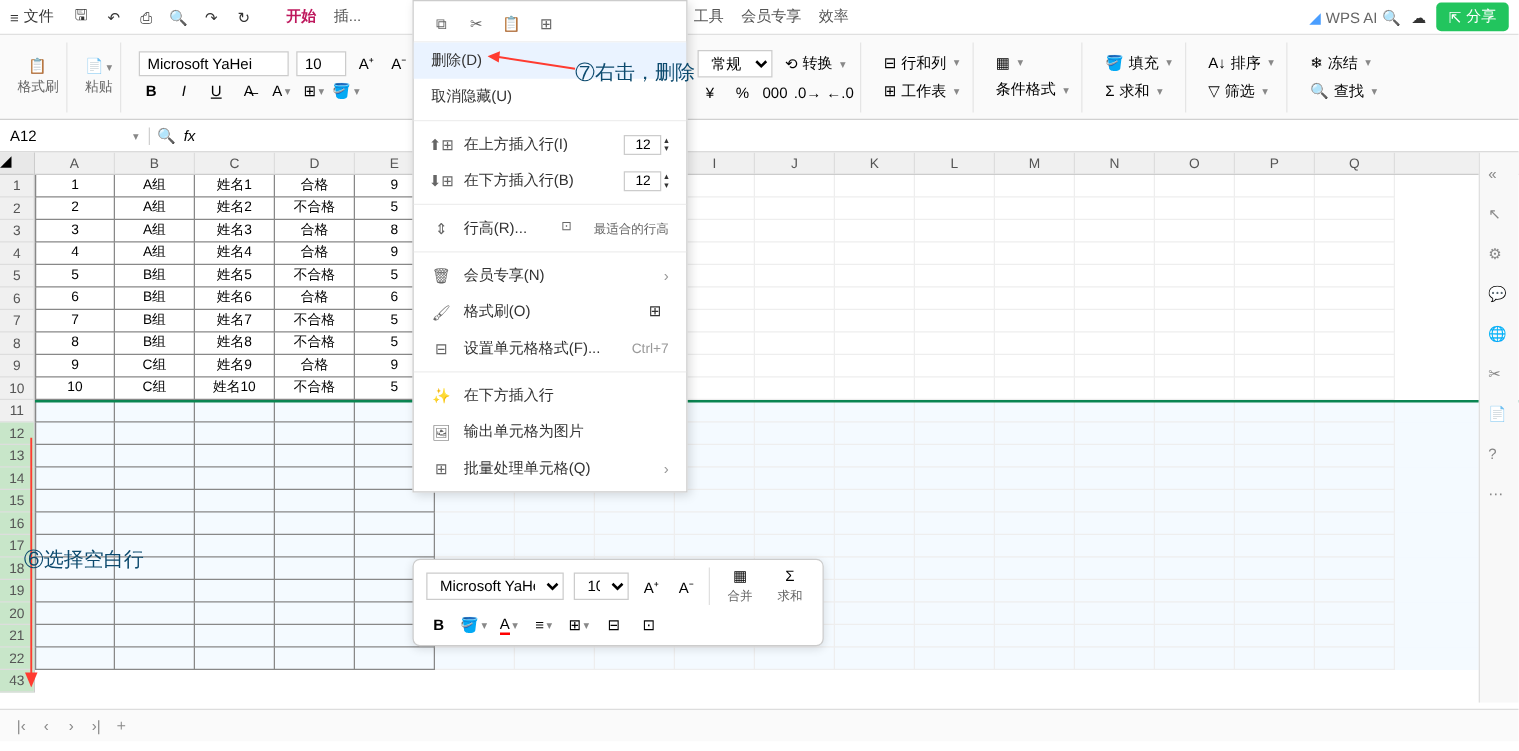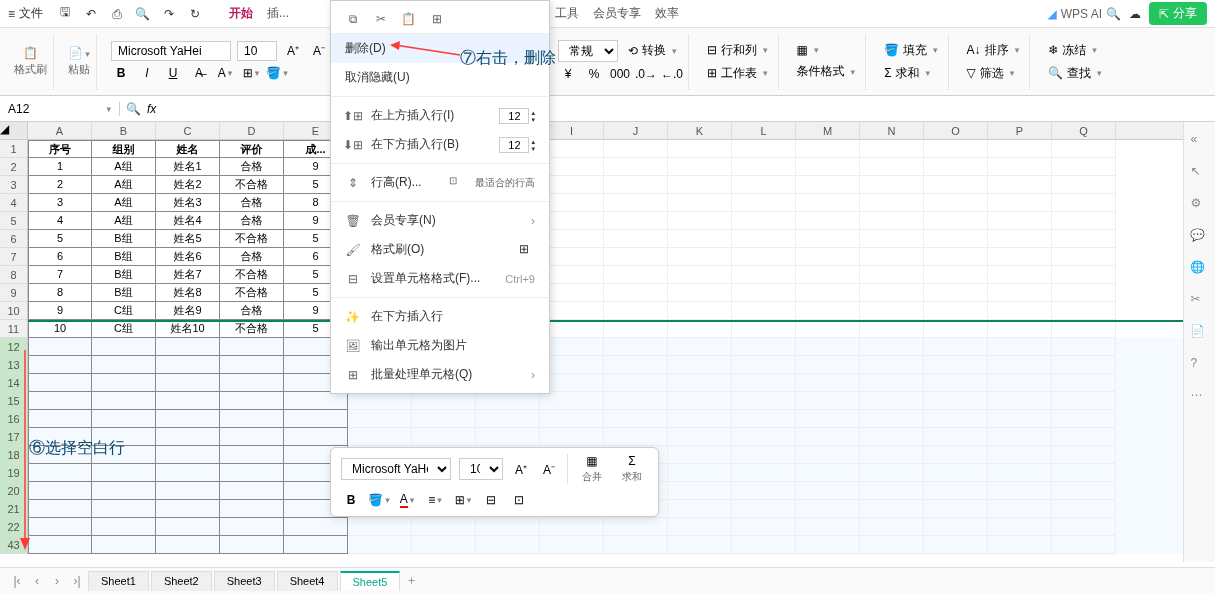--- a/index.html
+++ b/index.html
@@ -255,39 +255,20 @@
         <div class="col-header">J</div>
         <div class="col-header">K</div>
         <div class="col-header">L</div>
         <div class="col-header">M</div>
         <div class="col-header">N</div>
         <div class="col-header">O</div>
         <div class="col-header">P</div>
         <div class="col-header">Q</div>
       </div>
     <div class="cells" id="cells">
-        <div class="row hdr">
-          <div class="cell header">序号</div>
-          <div class="cell header">组别</div>
-          <div class="cell header">姓名</div>
-          <div class="cell header">评价</div>
-          <div class="cell header">成...</div>
-          <div class="cell" style="border-top: none; border-right: 1px solid rgb(238, 238, 238); border-bottom: 1px solid rgb(238, 238, 238); border-left: none; border-image: initial;"></div>
-          <div class="cell" style="border-top: none; border-right: 1px solid rgb(238, 238, 238); border-bottom: 1px solid rgb(238, 238, 238); border-left: none; border-image: initial;"></div>
-          <div class="cell" style="border-top: none; border-right: 1px solid rgb(238, 238, 238); border-bottom: 1px solid rgb(238, 238, 238); border-left: none; border-image: initial;"></div>
-          <div class="cell" style="border-top: none; border-right: 1px solid rgb(238, 238, 238); border-bottom: 1px solid rgb(238, 238, 238); border-left: none; border-image: initial;"></div>
-          <div class="cell" style="border-top: none; border-right: 1px solid rgb(238, 238, 238); border-bottom: 1px solid rgb(238, 238, 238); border-left: none; border-image: initial;"></div>
-          <div class="cell" style="border-top: none; border-right: 1px solid rgb(238, 238, 238); border-bottom: 1px solid rgb(238, 238, 238); border-left: none; border-image: initial;"></div>
-          <div class="cell" style="border-top: none; border-right: 1px solid rgb(238, 238, 238); border-bottom: 1px solid rgb(238, 238, 238); border-left: none; border-image: initial;"></div>
-          <div class="cell" style="border-top: none; border-right: 1px solid rgb(238, 238, 238); border-bottom: 1px solid rgb(238, 238, 238); border-left: none; border-image: initial;"></div>
-          <div class="cell" style="border-top: none; border-right: 1px solid rgb(238, 238, 238); border-bottom: 1px solid rgb(238, 238, 238); border-left: none; border-image: initial;"></div>
-          <div class="cell" style="border-top: none; border-right: 1px solid rgb(238, 238, 238); border-bottom: 1px solid rgb(238, 238, 238); border-left: none; border-image: initial;"></div>
-          <div class="cell" style="border-top: none; border-right: 1px solid rgb(238, 238, 238); border-bottom: 1px solid rgb(238, 238, 238); border-left: none; border-image: initial;"></div>
-          <div class="cell" style="border-top: none; border-right: 1px solid rgb(238, 238, 238); border-bottom: 1px solid rgb(238, 238, 238); border-left: none; border-image: initial;"></div>
-        </div>
         <div class="row data">
           <div class="cell">1</div>
           <div class="cell">A组</div>
           <div class="cell">姓名1</div>
           <div class="cell">合格</div>
           <div class="cell">9</div>
           <div class="cell" style="border-top: none; border-right: 1px solid rgb(238, 238, 238); border-bottom: 1px solid rgb(238, 238, 238); border-left: none; border-image: initial;"></div>
           <div class="cell" style="border-top: none; border-right: 1px solid rgb(238, 238, 238); border-bottom: 1px solid rgb(238, 238, 238); border-left: none; border-image: initial;"></div>
           <div class="cell" style="border-top: none; border-right: 1px solid rgb(238, 238, 238); border-bottom: 1px solid rgb(238, 238, 238); border-left: none; border-image: initial;"></div>
           <div class="cell" style="border-top: none; border-right: 1px solid rgb(238, 238, 238); border-bottom: 1px solid rgb(238, 238, 238); border-left: none; border-image: initial;"></div>
@@ -754,21 +735,21 @@
     <span class="cm-arrow">›</span>
   </div>
   <div class="cm-item">
     <span class="cm-icon">🖌</span>
     <span>格式刷(O)</span>
     <span class="cm-right-icon">⊞</span>
   </div>
   <div class="cm-item">
     <span class="cm-icon">⊟</span>
     <span>设置单元格格式(F)...</span>
-    <span class="cm-kbd">Ctrl+9</span>
+    <span class="cm-kbd">Ctrl+7</span>
   </div>
   <div class="cm-sep"></div>
   <div class="cm-item">
     <span class="cm-icon">✨</span>
     <span>在下方插入行</span>
   </div>
   <div class="cm-item">
     <span class="cm-icon">🖼</span>
     <span>输出单元格为图片</span>
   </div>
@@ -821,32 +802,25 @@
   <span class="sidebar-icon">📄</span>
   <span class="sidebar-icon">?</span>
   <span class="sidebar-icon">⋯</span>
 </div>
 
 <div class="sheet-tabs">
   <span class="nav-btn">|‹</span>
   <span class="nav-btn">‹</span>
   <span class="nav-btn">›</span>
   <span class="nav-btn">›|</span>
-  <div id="sheet-tabs-list" style="display:flex;gap:2px">
-      <div class="sheet-tab">Sheet1</div>
-      <div class="sheet-tab">Sheet2</div>
-      <div class="sheet-tab">Sheet3</div>
-      <div class="sheet-tab">Sheet4</div>
-      <div class="sheet-tab active">Sheet5</div>
-    </div>
   <span class="nav-btn">＋</span>
 </div>
 
 <div class="annotation" style="left:460px;top:48px">⑦右击，删除</div>
 <svg class="arrow-red" style="left:390px;top:40px" width="80" height="20">
   <line x1="70" y1="15" x2="5" y2="5" stroke="#ff3b30" stroke-width="1.5"></line>
   <polygon points="0,5 10,1 9,10" fill="#ff3b30"></polygon>
 </svg>
-<div class="annotation" style="left:29px;top:438px">⑥选择空白行</div>
+<div class="annotation" style="left:19px;top:438px">⑥选择空白行</div>
 <svg class="arrow-red" style="left:18px;top:350px" width="14" height="200">
   <line x1="7" y1="0" x2="7" y2="190" stroke="#ff3b30" stroke-width="1.5"></line>
   <polygon points="7,200 2,188 12,188" fill="#ff3b30"></polygon>
 </svg>
 
 </body></html>

